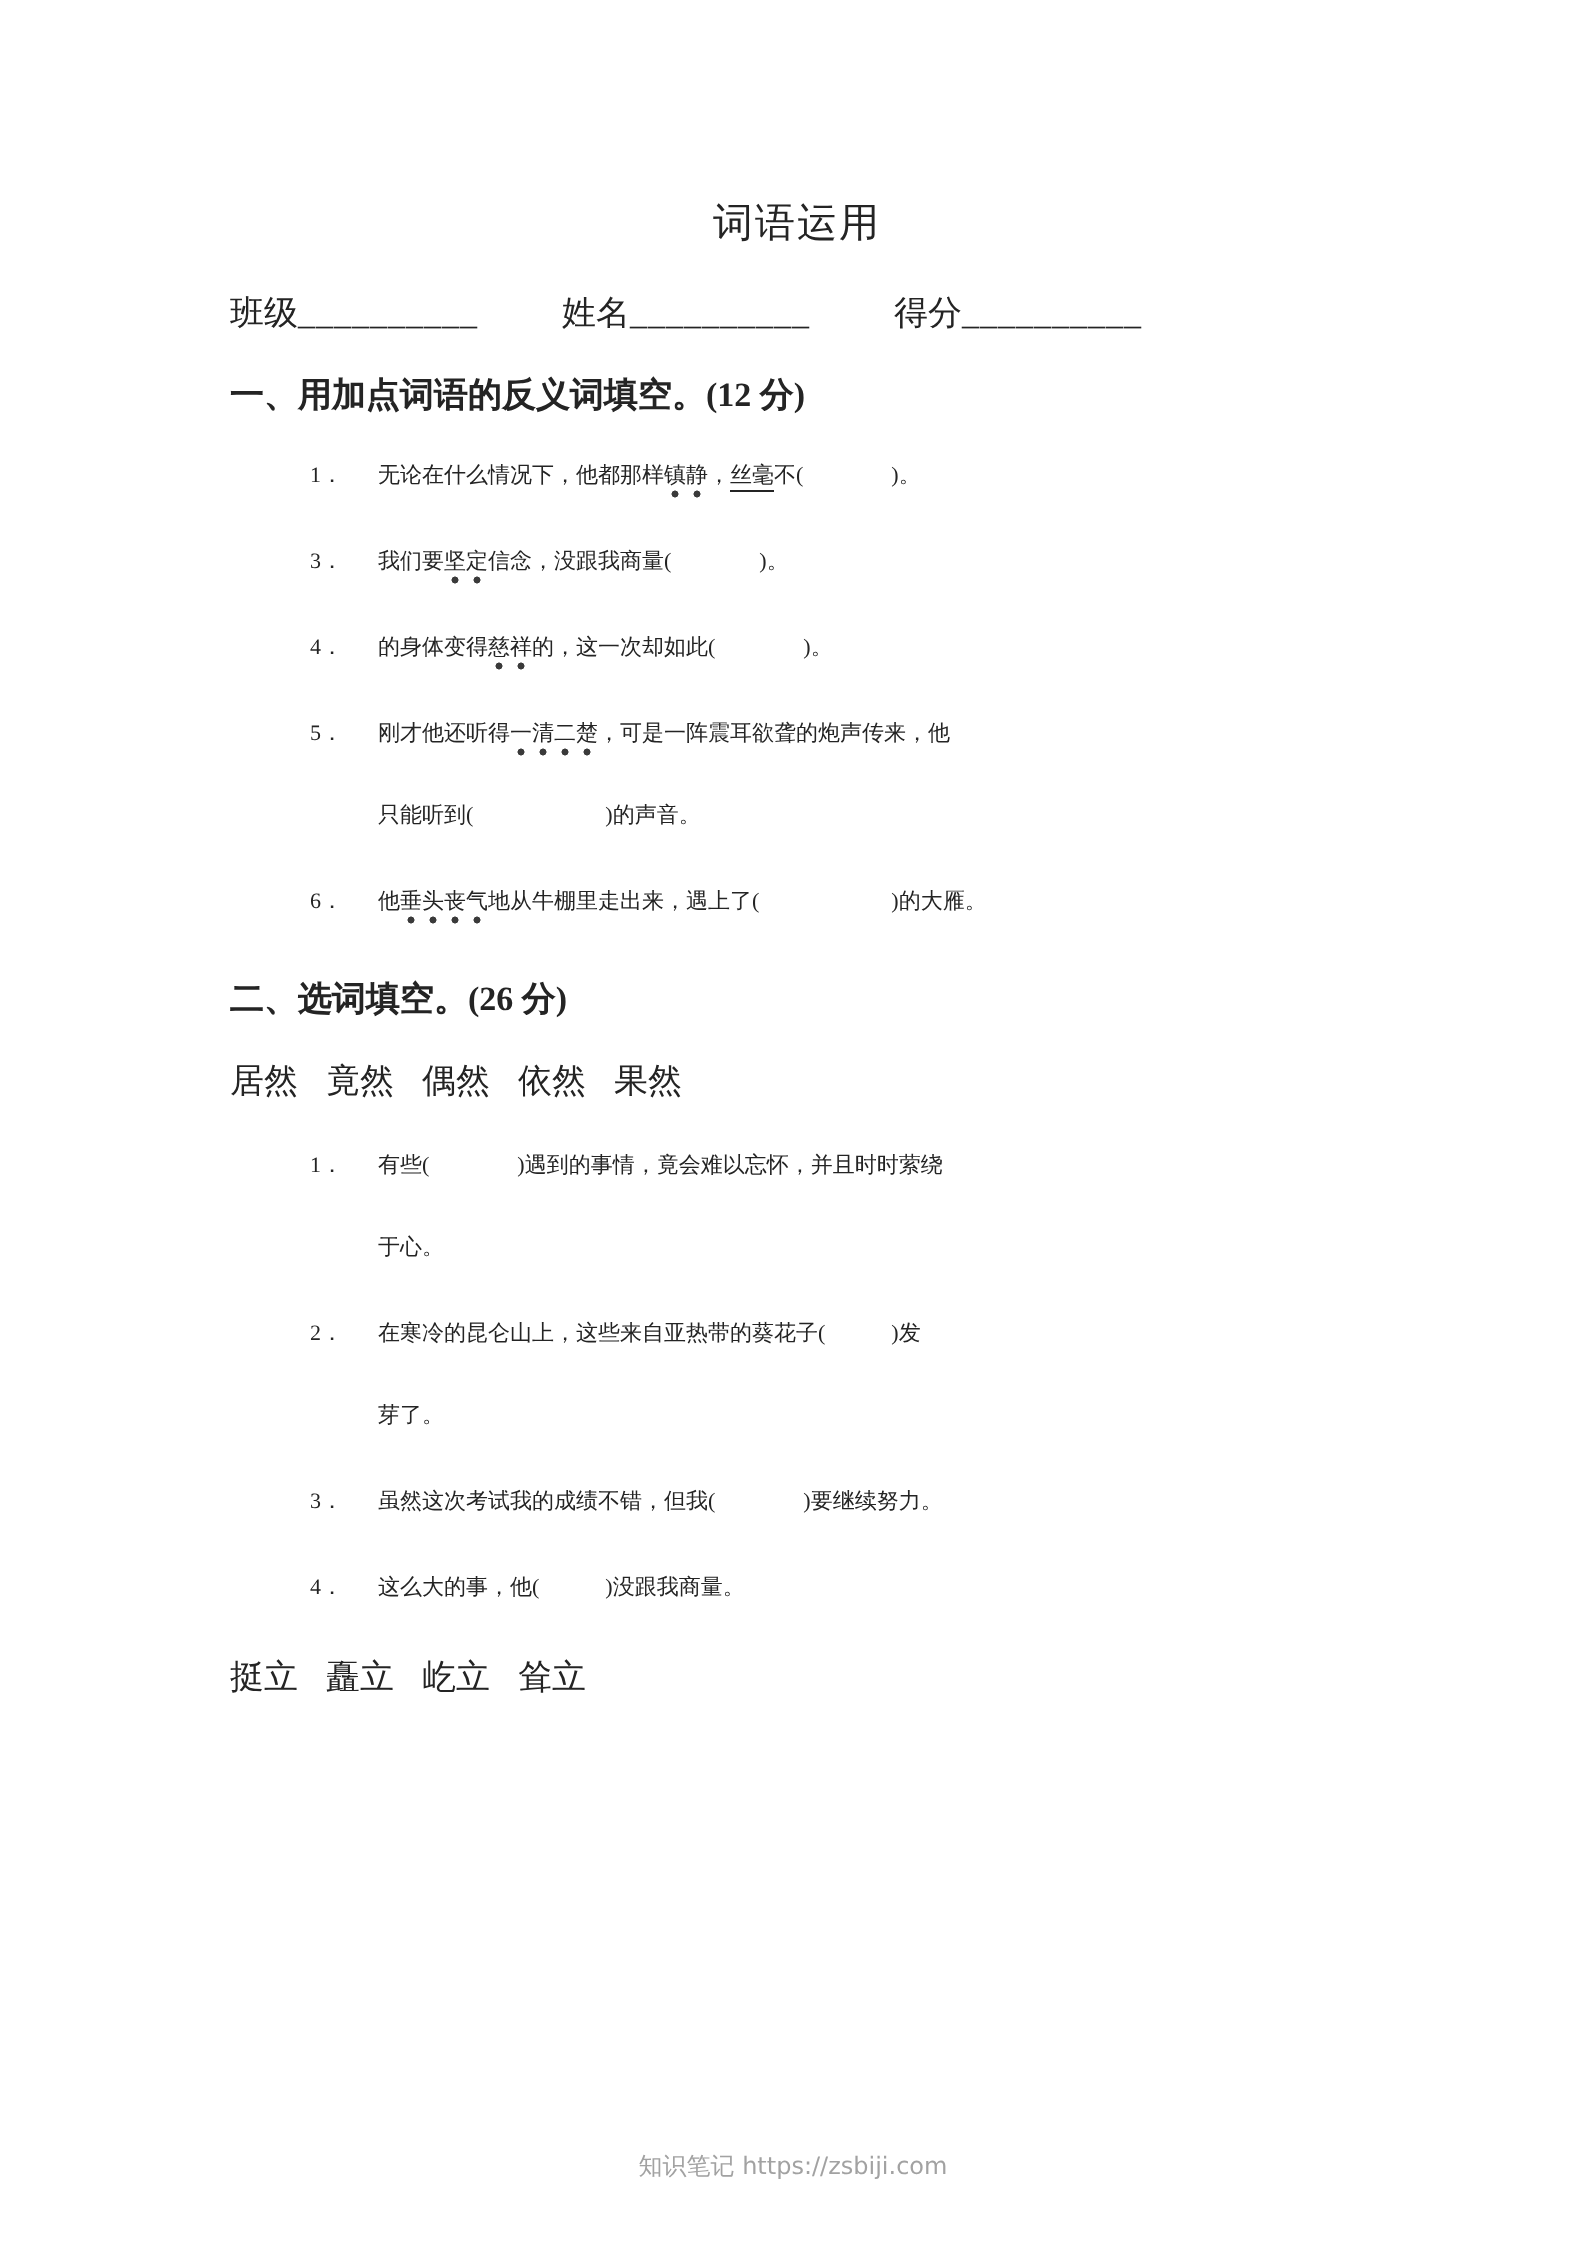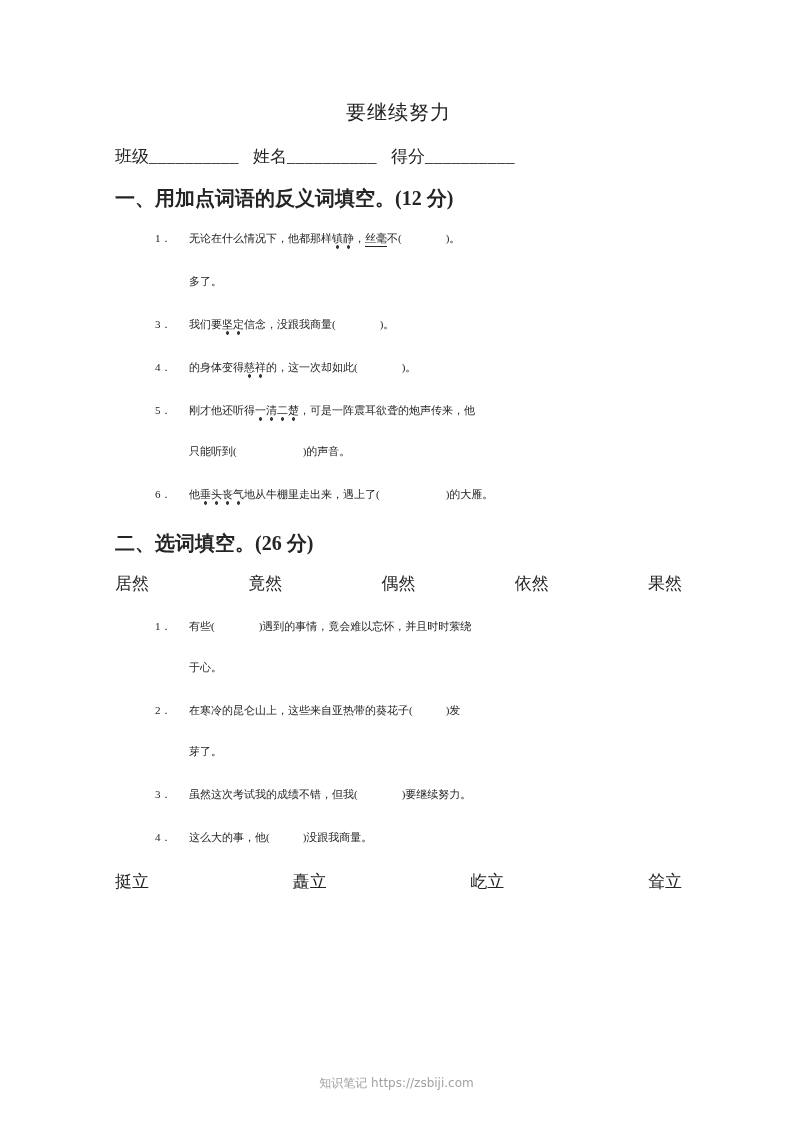--- a/index.html
+++ b/index.html
@@ -9,68 +9,68 @@
     color:var(--ink,#242424);
   }
   .content{padding:96px 111px 0 115px;}
   .title{
     text-align:center;font-size:20px;font-weight:400;line-height:32px;margin:0;
     letter-spacing:1px;
   }
   .header-row{
     display:flex;align-items:flex-end;margin-top:16px;line-height:26px;font-size:17px;
     white-space:nowrap;
+    gap:28px;
   }
   .field{margin-right:14px;}
   .blank-line{letter-spacing:0.5px;}
   .time-score{color:var(--accent,#3fa9d8);margin-left:auto;font-size:16.5px;}
   .section-heading{
-    font-weight:700;font-size:20px;line-height:30px;margin:13px 0 5px;
+    font-weight:700;font-size:17px;line-height:30px;margin:13px 0 5px;
     white-space:nowrap;
   }
   .item{margin:0 0 2px 40px;font-size:11px;}
   .line{line-height:41px;white-space:nowrap;}
   .line .num{display:inline-block;width:34px;}
   .line.cont{padding-left:34px;}
   .bank{
-    display:flex;justify-content:space-between;gap:14px;line-height:41px;font-size:17px;
+    display:flex;justify-content:flex-start;gap:14px;line-height:41px;font-size:17px;
     margin:3px 0 2px;
   }
   .em-dot{
     background-image:radial-gradient(circle,#3a3a3a 1.6px,transparent 1.9px);
     background-size:1em 6px;background-repeat:repeat-x;background-position:0 bottom;
     padding-bottom:6px;
   }
   .em-ul{text-decoration:underline;text-underline-offset:4px;}
   .footer{
     position:absolute;left:0;right:0;bottom:30px;text-align:center;
     color:var(--muted,#a2a2a2);font-size:12px;
     font-family:"DejaVu Sans","Liberation Sans",sans-serif;
   }
 </style>
 </head>
 <body>
 
 <div class="page" style="--accent: #3fa9d8; --ink: #242424; --muted: #a2a2a2;">
   <div class="content">
-    <h1 class="title">要继续努力</h1>
+    <h1 class="title">词语运用</h1>
 
     <div class="header-row">
       <span class="field"><span>班级</span><span class="blank-line">__________</span></span>
       <span class="field"><span>姓名</span><span class="blank-line">__________</span></span>
       <span class="field"><span>得分</span><span class="blank-line">__________</span></span>
     </div>
 
     <div id="sections">
         <div class="section-heading">一、用加点词语的反义词填空。(12 分)</div>
         <div class="item">
           <div class="line"><span class="num">1．</span><span>无论在什么情况下，他都那样</span><span class="em-dot">镇静</span><span>，</span><span class="em-ul">丝毫</span><span>不(　　　　)。</span></div>
         </div>
         <div class="item">
-          <div class="line cont"><span>多了。</span></div>
         </div>
         <div class="item">
           <div class="line"><span class="num">3．</span><span>我们要</span><span class="em-dot">坚定</span><span>信念，没跟我商量(　　　　)。</span></div>
         </div>
         <div class="item">
           <div class="line"><span class="num">4．</span><span>的身体变得</span><span class="em-dot">慈祥</span><span>的，这一次却如此(　　　　)。</span></div>
         </div>
         <div class="item">
           <div class="line"><span class="num">5．</span><span>刚才他还听得</span><span class="em-dot">一清二楚</span><span>，可是一阵震耳欲聋的炮声传来，他</span></div>
           <div class="line cont"><span>只能听到(　　　　　　)的声音。</span></div>

